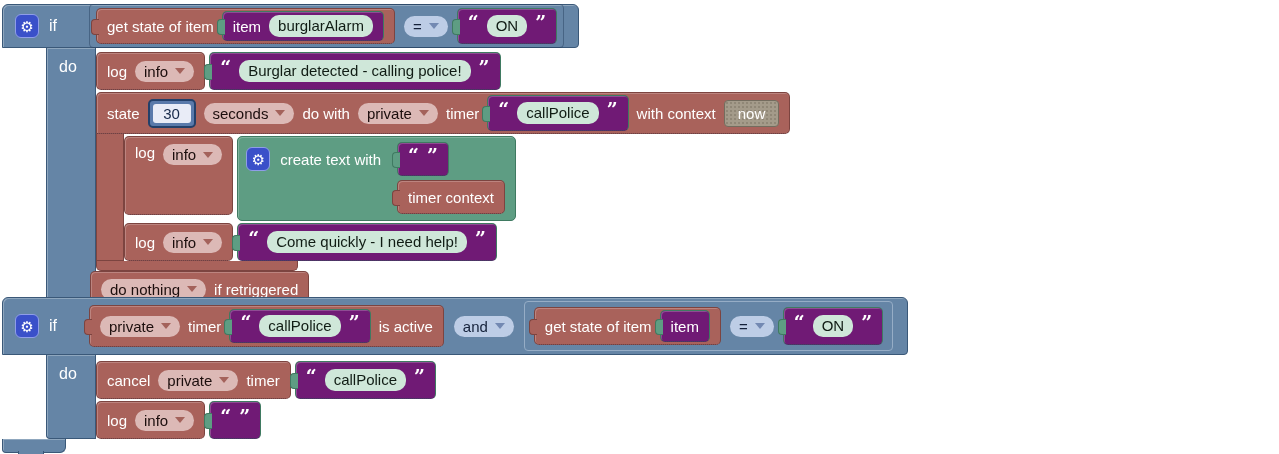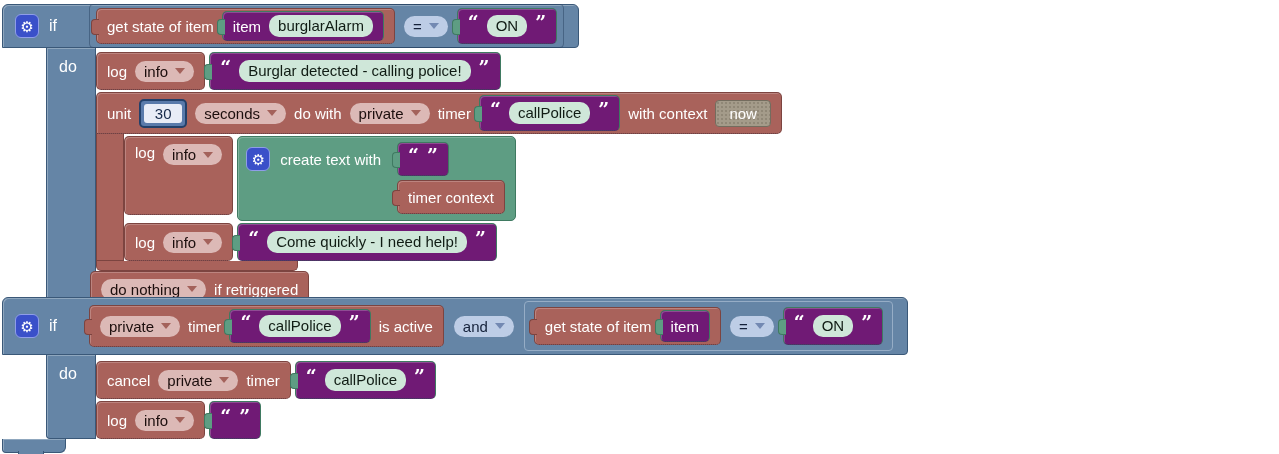--- a/index.html
+++ b/index.html
@@ -144,21 +144,21 @@
           </span>
           <span class="blk green h36 tabL attach">
             <span class="q">“</span>
             <span class="fld">Burglar detected - calling police!</span>
             <span class="q">”</span>
           </span>
         </div>
 
         <div class="after-wrap" style="margin-top:2px;">
           <span class="blk red h40" style="border-radius:5px 5px 5px 0;">
-            <span class="lbl">unit</span>
+            <span class="lbl">state</span>
             <span class="numblk tabL">
               <span class="numfld">30</span>
             </span>
             <span class="dd dd-pink">
               <span>seconds</span>
                 <span class="arr"></span>
             </span>
             <span class="lbl">do with</span>
             <span class="dd dd-pink">
               <span>private</span>

